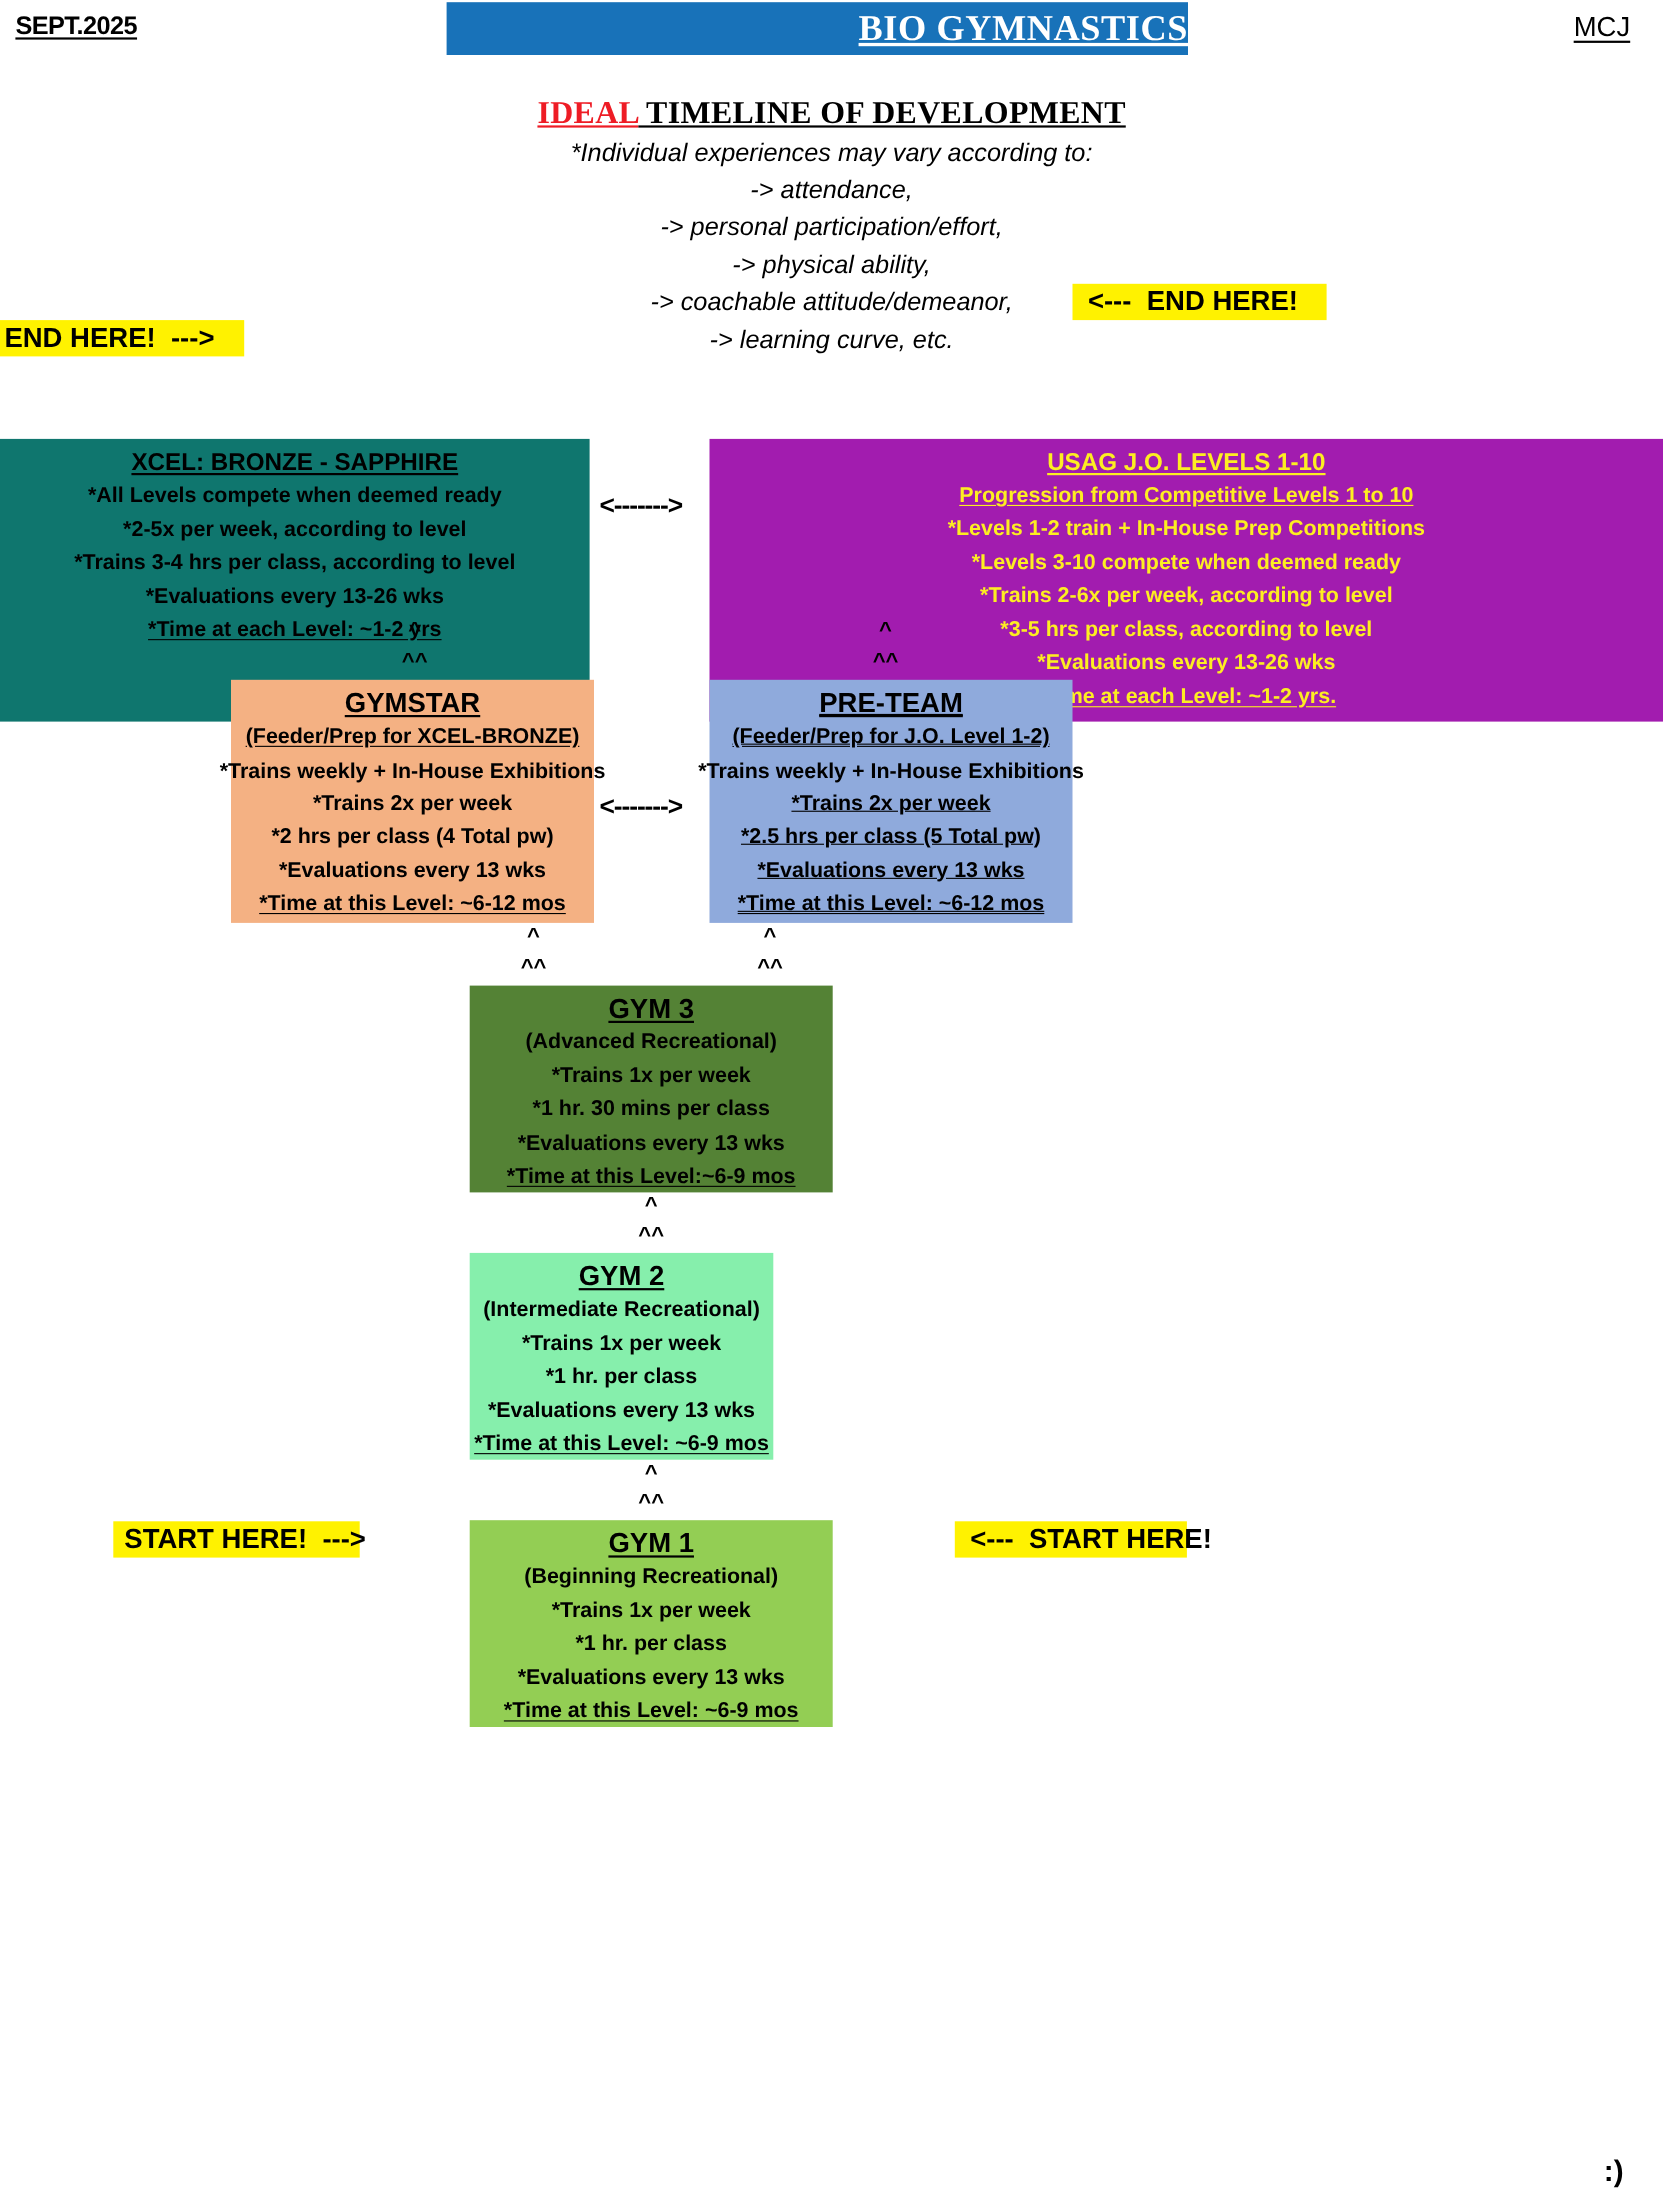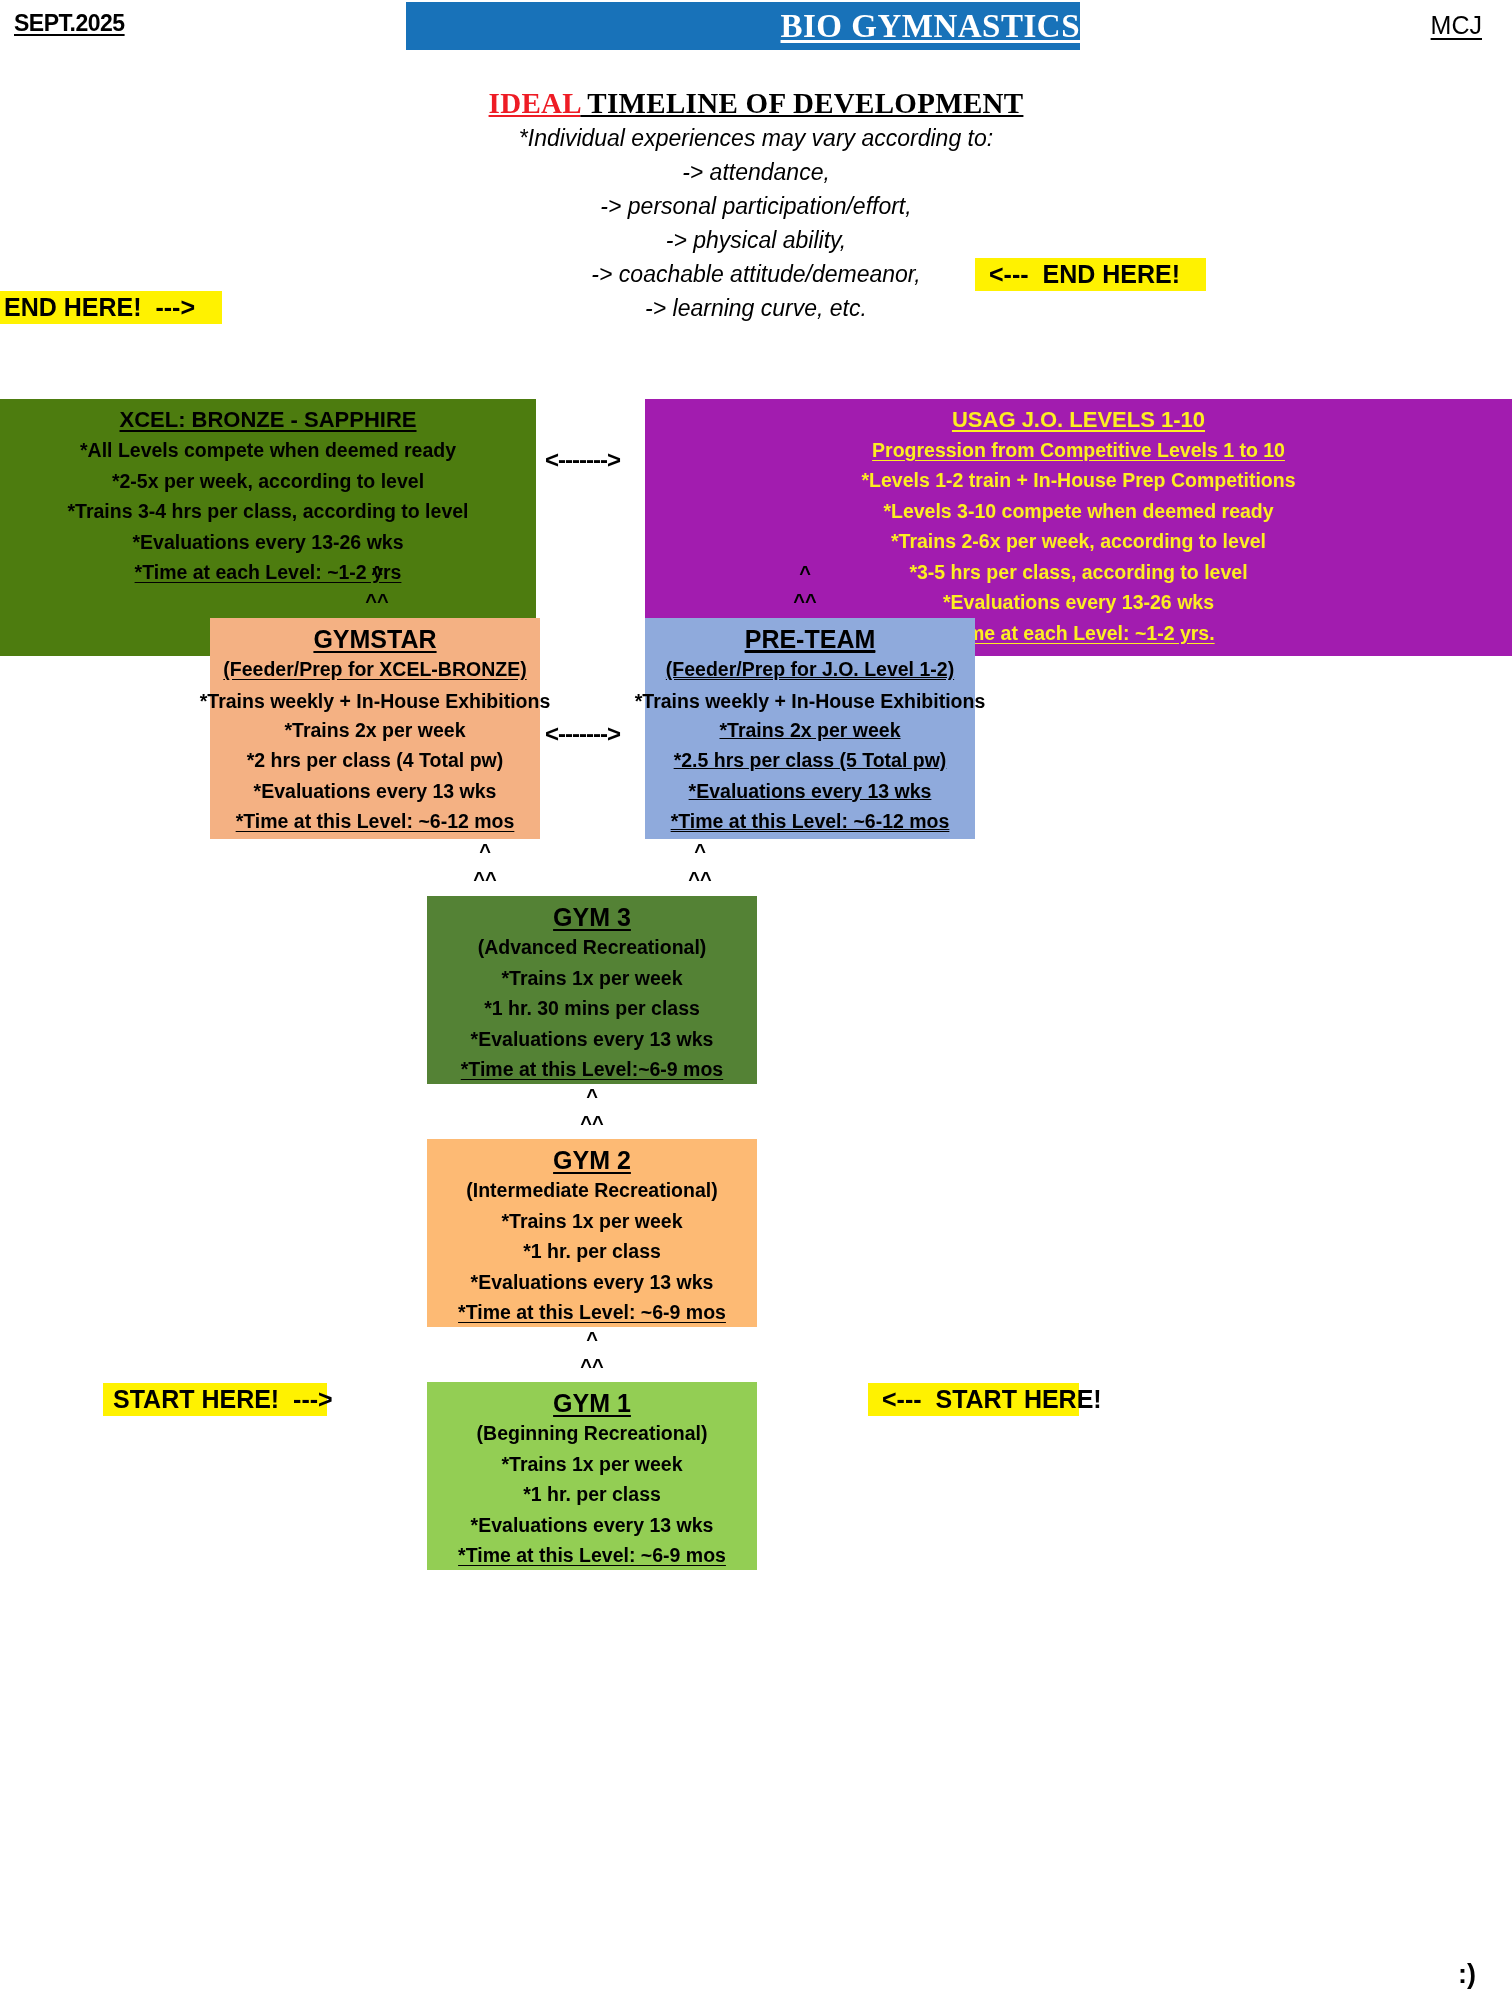--- a/index.html
+++ b/index.html
@@ -139,43 +139,43 @@
     white-space: nowrap;
   }
   .box-line.u {
     text-decoration: underline;
     text-underline-offset: 3px;
   }
 
   
   #box-xcel {
     left: 0px; top: 399px; width: 536px; height: 257px;
-    background: #4d7c0f; color: #000;
+    background: #0f766e; color: #000;
   }
   #box-xcel .box-title { font-size: 22px; }
   #box-usag {
     left: 645px; top: 399px; width: 867px; height: 257px;
     background: #a21caf; color: #fdee21;
   }
   #box-usag .box-title { font-size: 22px; }
   #box-gymstar {
     left: 210px; top: 618px; width: 330px; height: 221px;
     background: #f4b183; color: #000;
   }
   #box-preteam {
     left: 645px; top: 618px; width: 330px; height: 221px;
     background: #8faadc; color: #000; text-decoration: underline;
   }
   #box-gym3 {
     left: 427px; top: 896px; width: 330px; height: 188px;
     background: #548235; color: #000;
   }
   #box-gym2 {
-    left: 427px; top: 1139px; width: 330px; height: 188px;
-    background: #fdba74; color: #000;
+    left: 427px; top: 1139px; width: 276px; height: 188px;
+    background: #86efac; color: #000;
   }
   #box-gym1 {
     left: 427px; top: 1382px; width: 330px; height: 188px;
     background: #93ce54; color: #000;
   }
 
   
   .overflow-line {
     position: absolute;
     font-size: 19.5px;

